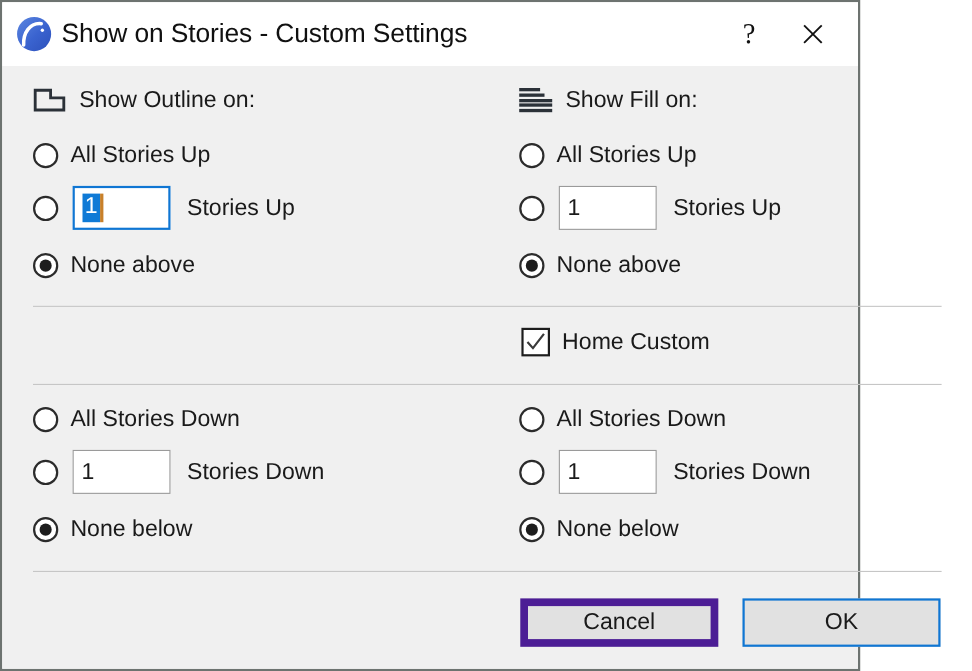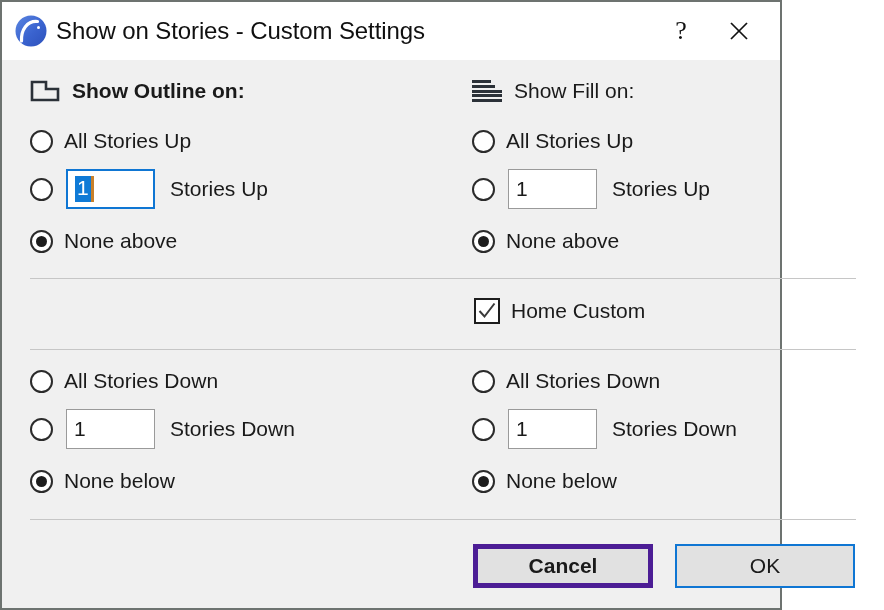--- a/index.html
+++ b/index.html
@@ -232,22 +232,21 @@
     background: #e1e1e1;
     display: flex;
     align-items: center;
     justify-content: center;
     font-size: 21px;
     color: #1a1a1a;
     cursor: default;
     user-select: none;
   }
   .btn-cancel {
-    border: 5px solid #4c1d95;
-    font-weight: bold;
+    border: 7px solid #4c1d95;
   }
   .btn-ok {
     border: 2px solid #0f76d3;
     text-align: center;
   }
 </style>
 </head>
 <body>
 
 <div class="window">
@@ -277,21 +276,21 @@
         <line x1="3" y1="3" x2="19" y2="19" stroke="#111" stroke-width="1.7"></line>
         <line x1="19" y1="3" x2="3" y2="19" stroke="#111" stroke-width="1.7"></line>
       </svg>
     </div>
   </div>
 
   <div class="content">
 
     <div class="col col-left">
 
-      <div class="section-header" style="top:18px;font-weight:bold;">
+      <div class="section-header" style="top:18px;">
         <span class="icon-outline">
           <svg width="30" height="22" viewBox="0 0 30 22">
             <path d="M2 2 H16 V9 H28 V20 H2 Z" fill="none" stroke="#2b3138" stroke-width="2.6"></path>
           </svg>
         </span>
         <span class="hdr-label">Show Outline on:</span>
       </div>
 
       <div class="row" style="top:64px;left:0;">
         <span class="radio"></span>

